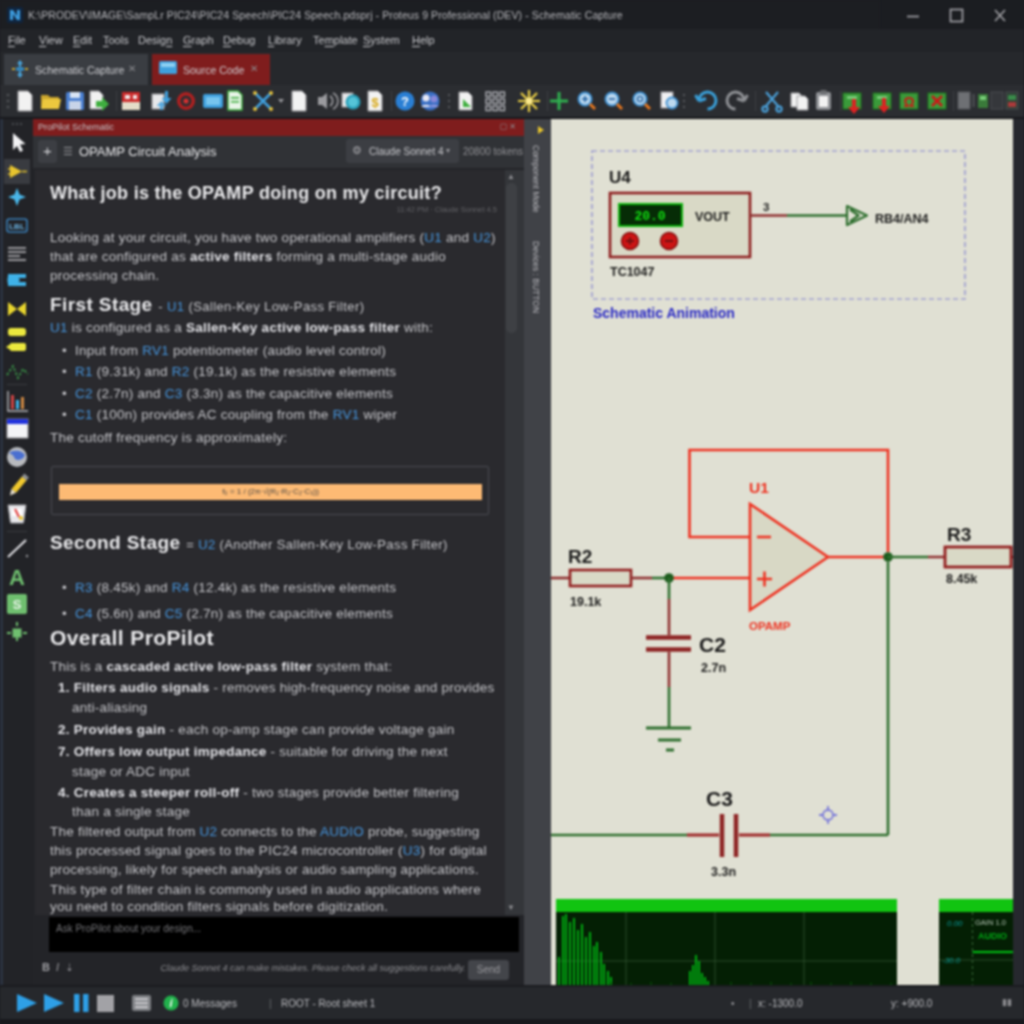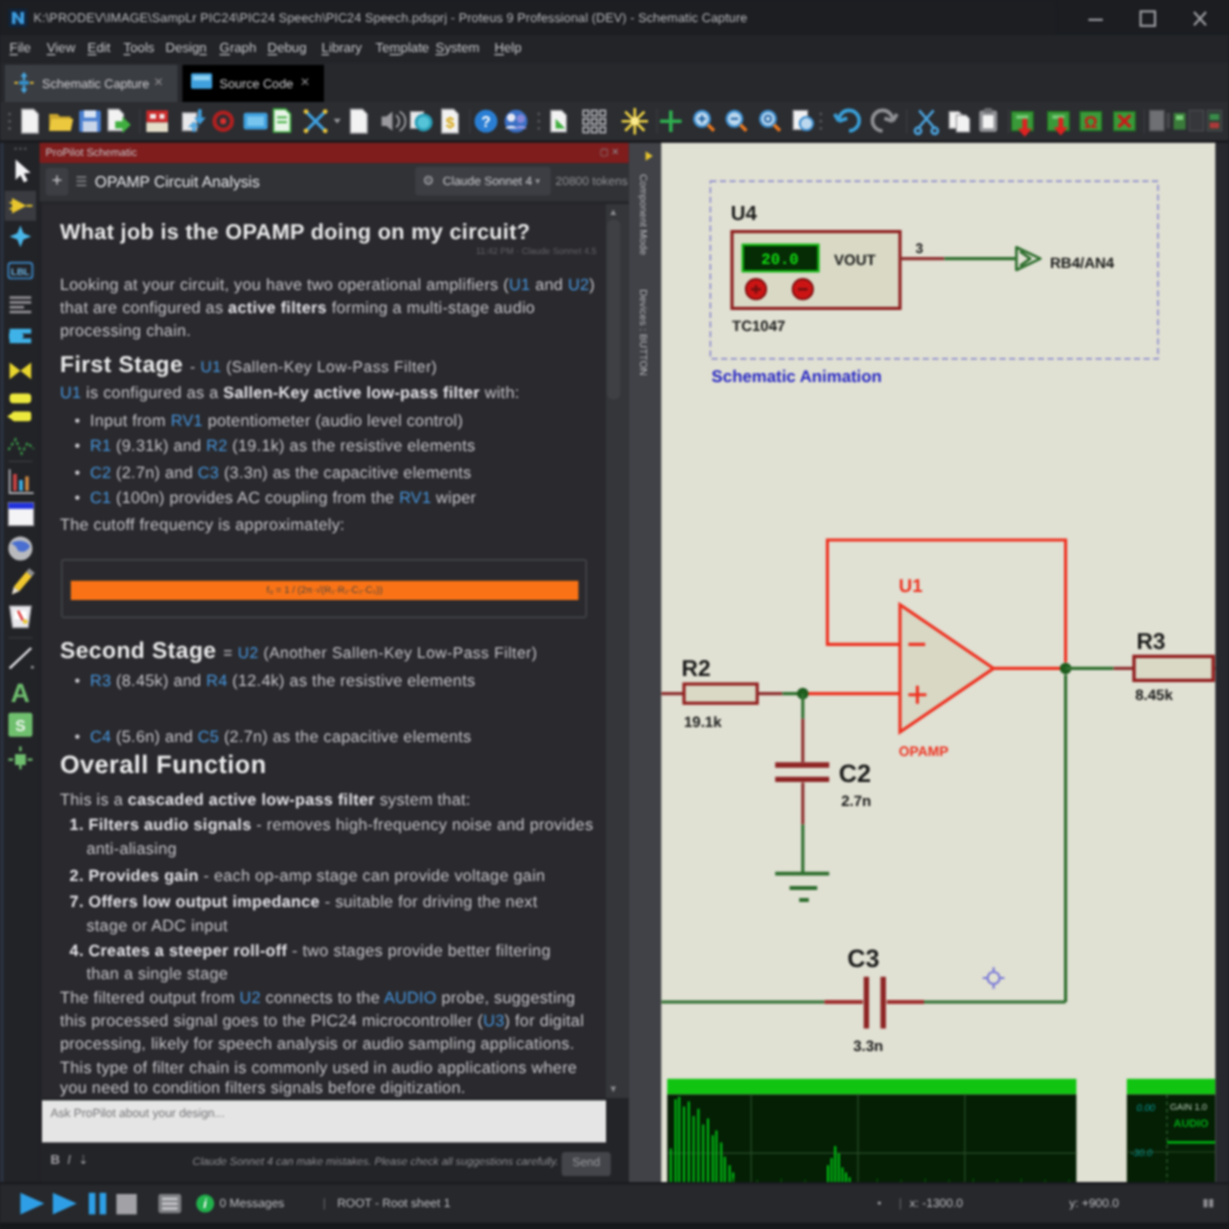--- a/index.html
+++ b/index.html
@@ -65,21 +65,21 @@
     <div class="tab" style="left:4px;width:144px;background:#3a3d42;">
       <svg class="abs" style="left:6px;top:5px" width="20" height="20" viewBox="0 0 20 20">
           <path d="M10 1 L13 5 L11 5 L11 8 L9 8 L9 5 L7 5 Z M10 19 L7 15 L9 15 L9 12 L11 12 L11 15 L13 15 Z" fill="#49a7e0"></path>
           <rect x="6" y="8.4" width="8" height="3.2" fill="#3390cc"></rect>
           <rect x="2" y="9.2" width="3" height="1.6" fill="#e8c23a"></rect>
           <rect x="15" y="9.2" width="3" height="1.6" fill="#e8c23a"></rect>
         </svg>
       <span class="abs" style="left:31px;top:10px">Schematic Capture</span>
       <span class="abs" style="left:124px;top:9px;color:#8e8e92;font-size:10px">✕</span>
     </div>
-    <div class="tab" style="left:152px;width:118px;background:#000000;">
+    <div class="tab" style="left:152px;width:118px;background:#7f1d1d;">
       <svg class="abs" style="left:7px;top:6px" width="18" height="16" viewBox="0 0 18 16">
           <rect x="0" y="1" width="18" height="13" rx="1.5" fill="#3fa0dd"></rect>
           <rect x="2" y="3" width="14" height="4" fill="#8fd0f2"></rect>
         </svg>
       <span class="abs" style="left:31px;top:10px">Source Code</span>
       <span class="abs" style="left:98px;top:9px;color:#8e8e92;font-size:10px">✕</span>
     </div>
   </div>
   <div class="abs" id="toolbar">
   <svg class="abs" style="left:0;top:0" width="1024" height="32" viewBox="0 0 1024 32">
@@ -370,44 +370,44 @@
       <div class="t" style="left:15px;top:79px">that are configured as <b>active filters</b> forming a multi-stage audio</div>
       <div class="t" style="left:15px;top:98px">processing chain.</div>
       <div class="h" style="left:15px;top:124px;font-size:19px;letter-spacing:0.4px">First Stage <span style="font-weight:normal;color:#c6c6ca;font-size:13px"> - <span class="lnk">U1</span> (Sallen-Key Low-Pass Filter)</span></div>
       <div class="t" style="left:15px;top:150px"><span class="lnk">U1</span> is configured as a <b>Sallen-Key active low-pass filter</b> with:</div>
       <div class="t" style="left:27px;top:173px">•&nbsp; Input from <span class="lnk">RV1</span> potentiometer (audio level control)</div>
       <div class="t" style="left:27px;top:194px">•&nbsp; <span class="lnk">R1</span> (9.31k) and <span class="lnk">R2</span> (19.1k) as the resistive elements</div>
       <div class="t" style="left:27px;top:216px">•&nbsp; <span class="lnk">C2</span> (2.7n) and <span class="lnk">C3</span> (3.3n) as the capacitive elements</div>
       <div class="t" style="left:27px;top:237px">•&nbsp; <span class="lnk">C1</span> (100n) provides AC coupling from the <span class="lnk">RV1</span> wiper</div>
       <div class="t" style="left:15px;top:260px">The cutoff frequency is approximately:</div>
       <div class="abs" style="left:16px;top:296px;width:438px;height:49px;border:1px solid #4a4c52;border-radius:2px"></div>
-      <div class="abs" style="left:24px;top:314px;width:423px;height:16px;background:#f97316;color:#444;font-size:8px;text-align:center;line-height:16px">f₀ = 1 / (2π·√(R₁·R₂·C₂·C₃))</div>
+      <div class="abs" style="left:24px;top:314px;width:423px;height:16px;background:#fdba74;color:#444;font-size:8px;text-align:center;line-height:16px">f₀ = 1 / (2π·√(R₁·R₂·C₂·C₃))</div>
       <div class="h" style="left:15px;top:362px;font-size:19px;letter-spacing:0.4px">Second Stage <span style="font-weight:normal;color:#c6c6ca;font-size:13px"> = <span class="lnk">U2</span> (Another Sallen-Key Low-Pass Filter)</span></div>
-      <div class="t" style="left:27px;top:390px">•&nbsp; <span class="lnk">R3</span> (8.45k) and <span class="lnk">R4</span> (12.4k) as the resistive elements</div>
+      <div class="t" style="left:27px;top:410px">•&nbsp; <span class="lnk">R3</span> (8.45k) and <span class="lnk">R4</span> (12.4k) as the resistive elements</div>
       <div class="t" style="left:27px;top:436px">•&nbsp; <span class="lnk">C4</span> (5.6n) and <span class="lnk">C5</span> (2.7n) as the capacitive elements</div>
-      <div class="h" style="left:15px;top:456px;font-size:21px;letter-spacing:0.4px">Overall Function</div>
+      <div class="h" style="left:15px;top:456px;font-size:21px;letter-spacing:0.4px">Overall ProPilot</div>
       <div class="t" style="left:15px;top:489px">This is a <b>cascaded active low-pass filter</b> system that:</div>
       <div class="t" style="left:23px;top:510px"><b>1. Filters audio signals</b> - removes high-frequency noise and provides</div>
       <div class="t" style="left:37px;top:530px">anti-aliasing</div>
       <div class="t" style="left:23px;top:552px"><b>2. Provides gain</b> - each op-amp stage can provide voltage gain</div>
       <div class="t" style="left:23px;top:574px"><b>7. Offers low output impedance</b> - suitable for driving the next</div>
       <div class="t" style="left:37px;top:594px">stage or ADC input</div>
       <div class="t" style="left:23px;top:615px"><b>4. Creates a steeper roll-off</b> - two stages provide better filtering</div>
       <div class="t" style="left:37px;top:634px">than a single stage</div>
       <div class="t" style="left:15px;top:654px">The filtered output from <span class="lnk">U2</span> connects to the <span class="lnk">AUDIO</span> probe, suggesting</div>
       <div class="t" style="left:15px;top:673px">this processed signal goes to the PIC24 microcontroller (<span class="lnk">U3</span>) for digital</div>
       <div class="t" style="left:15px;top:712px">This type of filter chain is commonly used in audio applications where</div>
       <div class="t" style="left:15px;top:692px">processing, likely for speech analysis or audio sampling applications.</div>
       <div class="t" style="left:15px;top:729px">you need to condition filters signals before digitization.</div>
     </div>
     <div class="abs" style="left:472px;top:51px;width:19px;height:745px;background:#34363a"></div>
     <div class="abs" style="left:474px;top:53px;font-size:8px;color:#8e8e92">▲</div>
     <div class="abs" style="left:473px;top:64px;width:11px;height:150px;background:#3e4044;border-radius:5px"></div>
     <div class="abs" style="left:474px;top:784px;font-size:8px;color:#8e8e92">▼</div>
-    <div class="abs" style="left:2px;top:798px;width:470px;height:35px;background:#e5e5e5">
+    <div class="abs" style="left:16px;top:798px;width:470px;height:35px;background:#000000">
       <span class="abs" style="left:7px;top:6px;font-size:10px;color:#76767a">Ask ProPilot about your design...</span>
     </div>
     <div class="abs" style="left:9px;top:842px;font-size:11px;color:#a0a0a4"><b style="color:#a0a0a4">B</b>&nbsp;&nbsp;<i>I</i>&nbsp;&nbsp;<span style="font-size:10px">⇣</span></div>
     <div class="abs" style="left:100px;top:844px;width:360px;text-align:center;font-size:9px;font-style:italic;color:#8e8e92">Claude Sonnet 4 can make mistakes. Please check all suggestions carefully.</div>
     <div class="abs" style="left:435px;top:841px;width:41px;height:20px;background:#43454a;border-radius:3px;text-align:center;font-size:10px;color:#9a9a9e;line-height:20px">Send</div>
   </div>
   <div class="abs" id="compstrip">
     <div class="abs" style="left:14px;top:7px;width:0;height:0;border-left:6px solid #e8c52e;border-top:4px solid transparent;border-bottom:4px solid transparent"></div>
     <div class="abs" style="left:7px;top:26px;writing-mode:vertical-rl;font-size:8.5px;color:#b7b7bb">Component Mode</div>
     <div class="abs" style="left:7px;top:122px;writing-mode:vertical-rl;font-size:8.5px;color:#b7b7bb">Devices : BUTTON</div>

